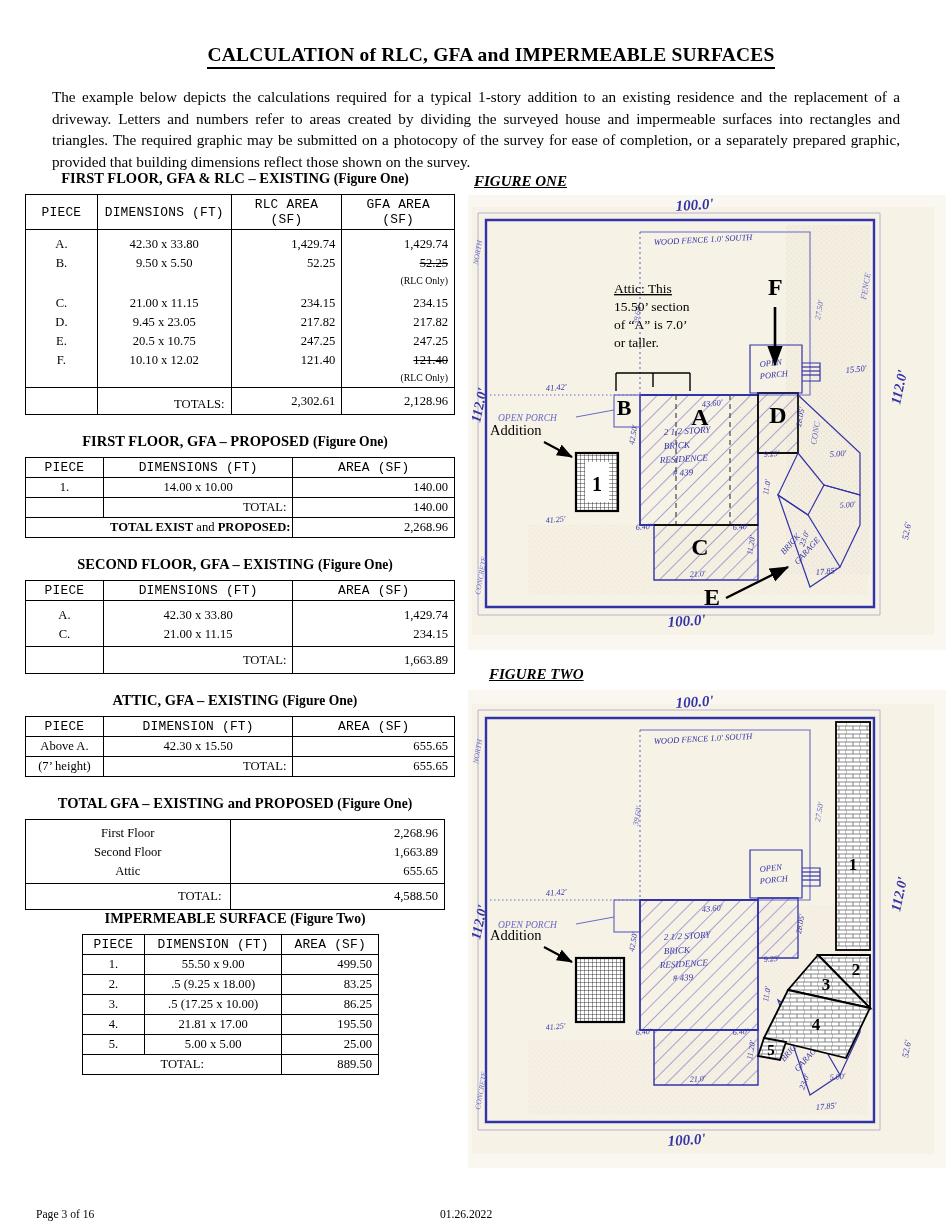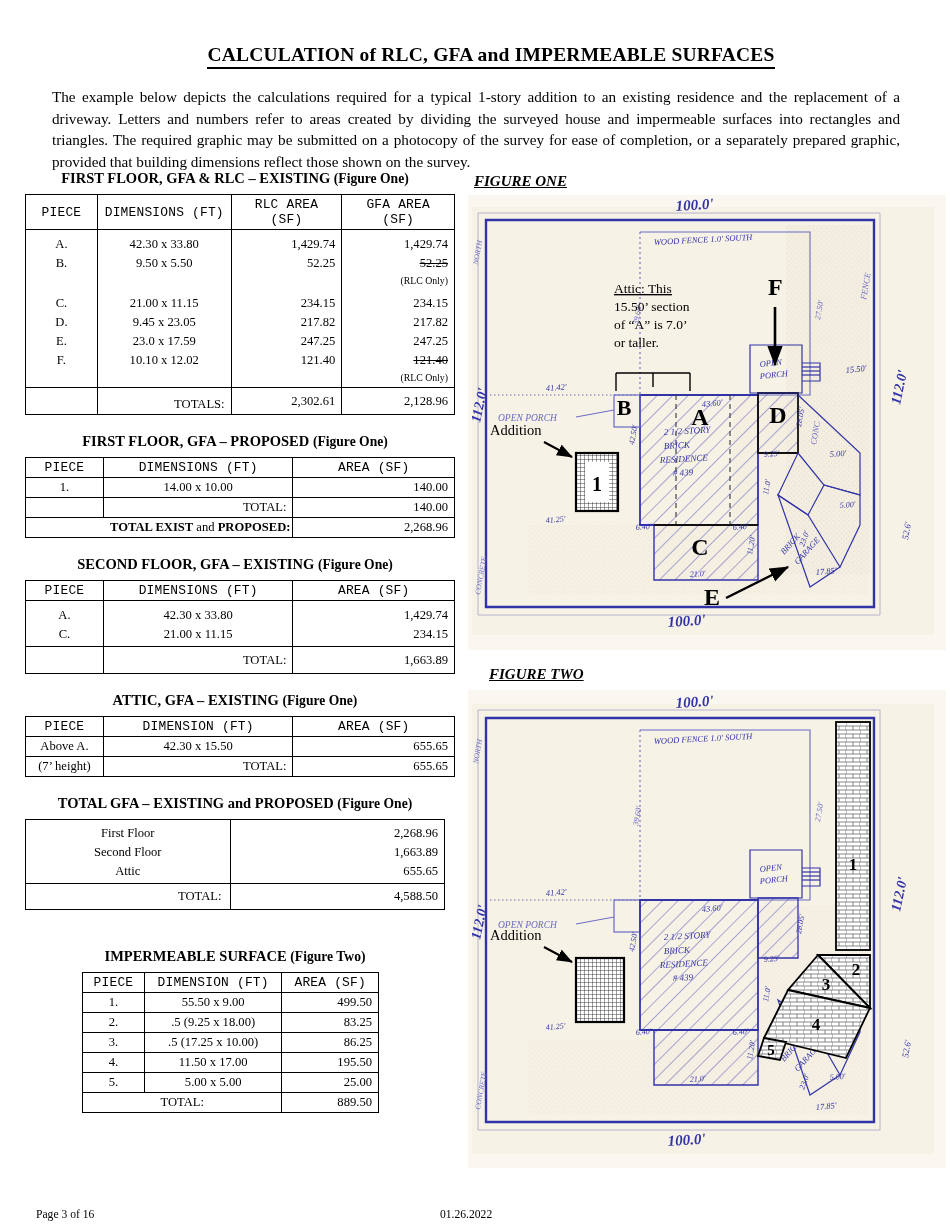--- a/index.html
+++ b/index.html
@@ -148,21 +148,21 @@
             <td class="vl rt" style="padding-top:8px">234.15</td>
           </tr>
       <tr>
             <td class="ctr">D.</td>
             <td class="vl ctr">9.45 x 23.05</td>
             <td class="vl rt">217.82</td>
             <td class="vl rt">217.82</td>
           </tr>
       <tr>
             <td class="ctr">E.</td>
-            <td class="vl ctr">23.0 x 17.59</td>
+            <td class="vl ctr">20.5 x 10.75</td>
             <td class="vl rt">247.25</td>
             <td class="vl rt">247.25</td>
           </tr>
       <tr>
             <td class="ctr">F.</td>
             <td class="vl ctr">10.10 x 12.02</td>
             <td class="vl rt">121.40</td>
             <td class="vl rt"><span class="strike">121.40</span></td>
           </tr>
       <tr>
@@ -298,21 +298,21 @@
         <td class="ctr" style="padding-bottom:4px">Attic</td>
         <td class="vl rt" style="padding-bottom:4px">655.65</td>
       </tr>
       <tr class="rowline">
         <td class="rt bold" style="padding-top:5px;padding-bottom:5px;padding-right:8px">TOTAL:</td>
         <td class="vl rt" style="padding-top:5px;padding-bottom:5px">4,588.50</td>
       </tr>
     </tbody>
       </table>
 
-    <div class="sec-head" style="margin-top:38px">
+    <div class="sec-head" style="">
       <span>IMPERMEABLE SURFACE</span>
       <span class="norm">(Figure Two)</span>
     </div>
     <table class="t tbox" id="tbl6">
       <colgroup>
           <col class="c1">
           <col class="c2">
           <col class="c3">
         </colgroup>
       <tbody>
@@ -331,21 +331,21 @@
             <td class="ctr">.5 (9.25 x 18.00)</td>
             <td class="rt">83.25</td>
           </tr>
       <tr>
             <td class="ctr">3.</td>
             <td class="ctr">.5 (17.25 x 10.00)</td>
             <td class="rt">86.25</td>
           </tr>
       <tr>
             <td class="ctr">4.</td>
-            <td class="ctr">11.50 x 17.00</td>
+            <td class="ctr">21.81 x 17.00</td>
             <td class="rt">195.50</td>
           </tr>
       <tr>
             <td class="ctr">5.</td>
             <td class="ctr">5.00 x 5.00</td>
             <td class="rt">25.00</td>
           </tr>
       <tr>
         <td colspan="2" class="ctr bold">TOTAL:</td>
         <td class="rt bold">889.50</td>

